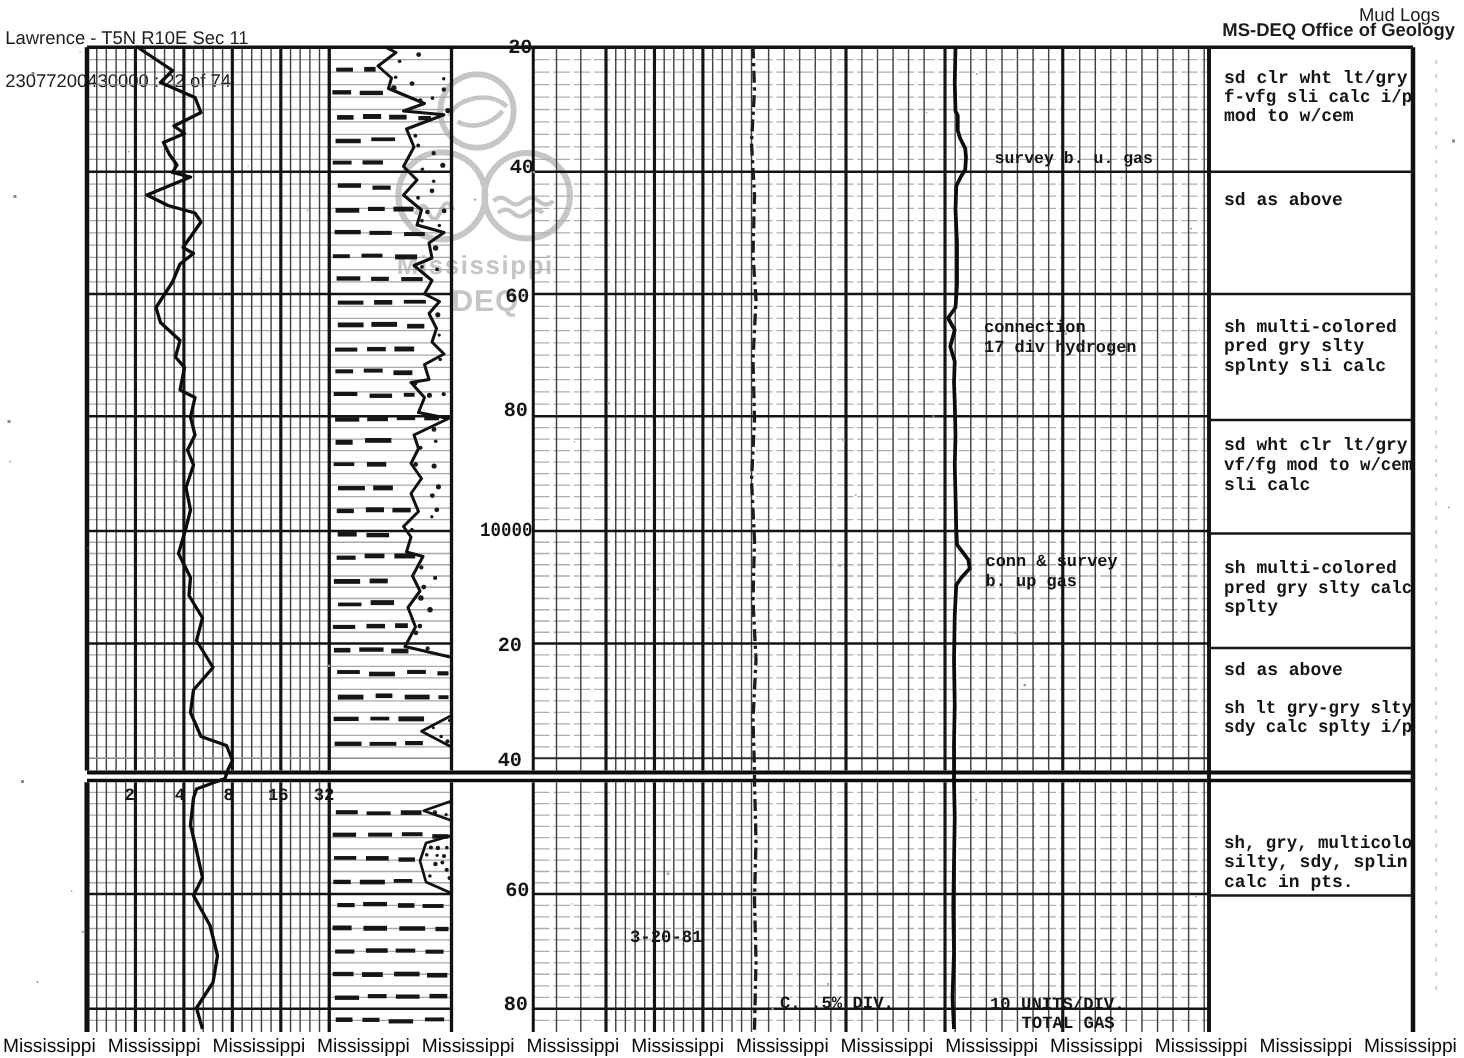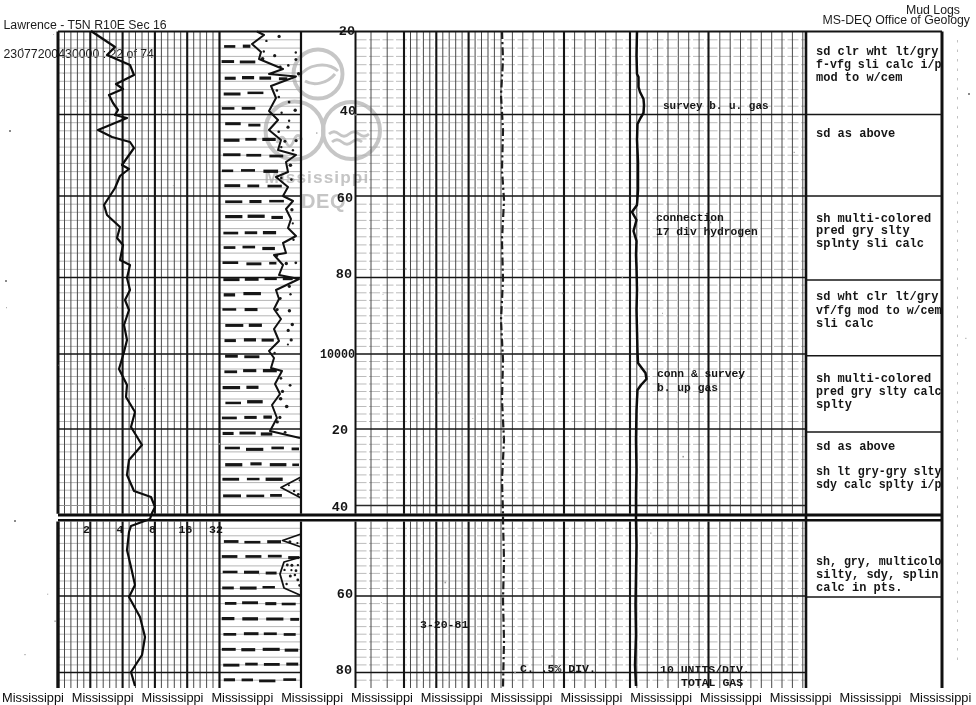--- a/index.html
+++ b/index.html
@@ -6,25 +6,25 @@
 #page{position:relative;width:976px;height:705px;overflow:hidden;background:#fff;}
 .hdr{position:absolute;font-family:"Liberation Sans",sans-serif;font-size:12.3px;color:#1c1c1c;white-space:pre;}
 .tw{font-family:"Liberation Mono",monospace;font-weight:bold;fill:#151515;}
 </style>
 </head>
 <body>
 <div id="page">
 
 <div class="hdr" style="left:3.5px;top:3.5px;margin-top:43px;">23077200430000 : 22 of 74</div>
 
-<div class="hdr" style="left:3.5px;top:18px;">Lawrence - T5N R10E Sec 16</div>
+<div class="hdr" style="left:3.5px;top:18px;">Lawrence - T5N R10E Sec 11</div>
 
 <div class="hdr" style="right:16px;top:2.5px;">Mud Logs</div>
 
-<div class="hdr" style="right:6px;top:13px;">MS-DEQ Office of Geology</div>
+<div class="hdr" style="right:6px;top:13px;font-weight:bold;">MS-DEQ Office of Geology</div>
 <svg width="976" height="705" viewBox="0 0 976 705" style="position:absolute;left:0;top:0;">
 
 <g stroke="#c6c6c6" fill="none" stroke-width="3.9">
 <circle cx="318" cy="74" r="24.5"></circle>
 <circle cx="294.5" cy="130.5" r="29" stroke-width="4"></circle>
 <circle cx="351.5" cy="130.5" r="28.5" stroke-width="4"></circle>
 <path d="M299,77 C307,64 327,61 338,71" stroke-width="3"></path>
 <path d="M305,81 C313,86 327,84 335,74" stroke-width="3"></path>
 <path d="M277,143 q5,-11 9,-1 q4,9 8,-2 q4,-9 8,0" stroke-width="2.8"></path>
 <path d="M329,134 q5,-4.5 10,0 t10,0 t10,0 t10,0" stroke-width="2.8"></path>

